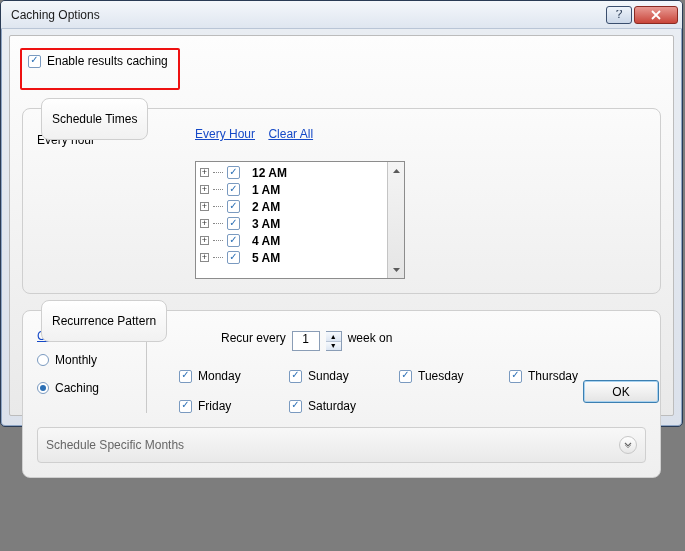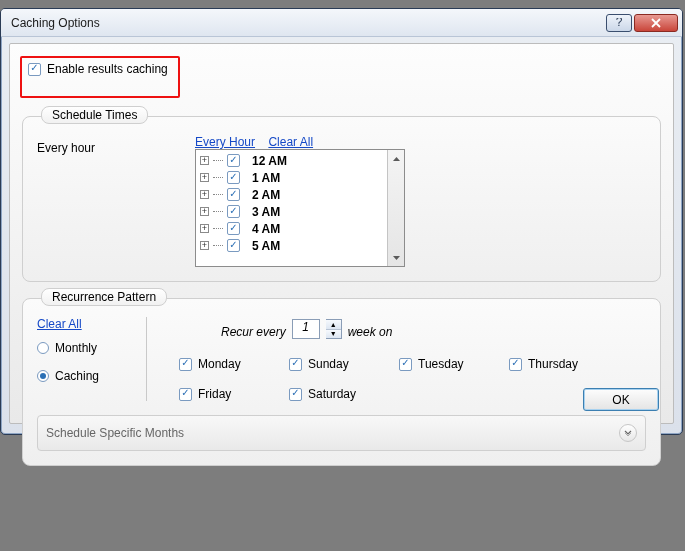--- a/index.html
+++ b/index.html
@@ -1,20 +1,20 @@
 <!DOCTYPE html>
 <html><head>
 <meta charset="utf-8">
 <style>
   * { box-sizing: border-box; font-family: "Segoe UI", Tahoma, sans-serif; font-size: 12px; }
   html, body { margin:0; padding:0; }
   body { background:#7d7d7d; width:685px; height:551px; position:relative; }
 
   .window {
-    position:absolute; top:8px; left:0; width:683px; height:427px;
+    position:absolute; top:0; left:0; width:683px; height:427px;
     background: linear-gradient(#eaeef3,#dbe1eb);
     border:1px solid #2a3b55;
     border-radius:5px;
     box-shadow: 0 0 0 1px #8ea5c4 inset;
   }
   .titlebar {
     height:28px; display:flex; align-items:center; padding:0 4px 0 10px;
     background: linear-gradient(#f4f7fb,#dfe6f0);
     border-bottom:1px solid #b9c5d6;
     border-radius:4px 4px 0 0;
@@ -41,28 +41,28 @@
 
   .chk { width:13px; height:13px; border:1px solid #7a9ac0; background:#fff; display:inline-flex; align-items:center; justify-content:center; margin-right:6px; border-radius:2px; }
   .chk.checked::after { content:"✓"; font-size:10px; color:#2b6fb5; line-height:1; position:relative; top:-1px; }
 
   .groupbox {
     position:relative; border:1px solid #cfcfcf; border-radius:8px; padding:18px 14px 14px 14px;
     background:linear-gradient(#fbfbfb,#efefef);
     margin-top:18px;
   }
   .groupbox .legend {
-    position:absolute; top:-11px; left:18px; padding:1px 10px;
+    position:absolute; top:-11px; left:18px; padding:13px 10px;
     background:linear-gradient(#ffffff,#f1f1f1);
     border:1px solid #cfcfcf; border-radius:8px;
   }
 
   .sched-row { display:flex; align-items:flex-start; gap:18px; }
   .sched-label { width:140px; padding-top:6px; }
-  .sched-links { margin-bottom:0; }
+  .sched-links { margin-bottom:20px; }
   .link { color:#1549c7; text-decoration:underline; cursor:pointer; margin-right:10px; }
 
   .tree-wrap { width:210px; height:118px; border:1px solid #8c8c8c; background:#fff; position:relative; display:flex; }
   .tree { flex:1; overflow:hidden; padding:2px 0; }
   .tree-row { display:flex; align-items:center; height:17px; padding-left:4px; gap:4px; }
   .expander { width:9px; height:9px; border:1px solid #8a8a8a; display:flex; align-items:center; justify-content:center; font-size:9px; line-height:1; color:#333; background:#fff; }
   .dots { width:10px; border-top:1px dotted #888; }
   .tree-row .chk { width:13px;height:13px; }
   .tree-lbl { margin-left:2px;font-weight:bold; }
   .vscroll { width:17px; background:linear-gradient(#f4f4f4,#e5e5e5); border-left:1px solid #c4c4c4; display:flex; flex-direction:column; }
@@ -71,21 +71,21 @@
 
   .recbox { margin-top:16px; }
   .rec-inner { display:flex; }
   .rec-left { width:110px; border-right:1px solid #c9c9c9; padding-right:10px; }
   .rec-left .link { display:block; margin-bottom:10px; }
   .radio-row { display:flex; align-items:center; margin:8px 0 14px 0; cursor:default; }
   .radio { width:12px; height:12px; border:1px solid #7a9ac0; border-radius:50%; margin-right:6px; display:inline-flex; align-items:center; justify-content:center; background:#fff; }
   .radio.checked::after { content:""; width:6px; height:6px; background:#2b6fb5; border-radius:50%; }
 
   .rec-right { flex:1; padding-left:24px; }
-  .recur-line { display:flex; align-items:flex-end; gap:6px; margin:2px 0 18px 50px;font-style:italic; }
+  .recur-line { display:flex; align-items:flex-start; gap:6px; margin:2px 0 18px 50px; }
   .num-input { width:28px; height:20px; border:1px solid #8a9db6; background:#fff; text-align:center; }
   .spin { width:16px; height:20px; border:1px solid #8a9db6; border-left:none; display:flex; flex-direction:column; }
   .spin div { flex:1; display:flex; align-items:center; justify-content:center; font-size:7px; background:linear-gradient(#f6f9fd,#dde6f2); }
   .spin div:first-child { border-bottom:1px solid #b7c3d4; }
 
   .days { display:grid; grid-template-columns: repeat(4, 110px); row-gap:16px; margin-left:8px; }
   .day { display:flex; align-items:center; }
 
   .expander-bar {
     margin-top:14px; height:26px; border:1px solid #cfcfcf; border-radius:4px;

